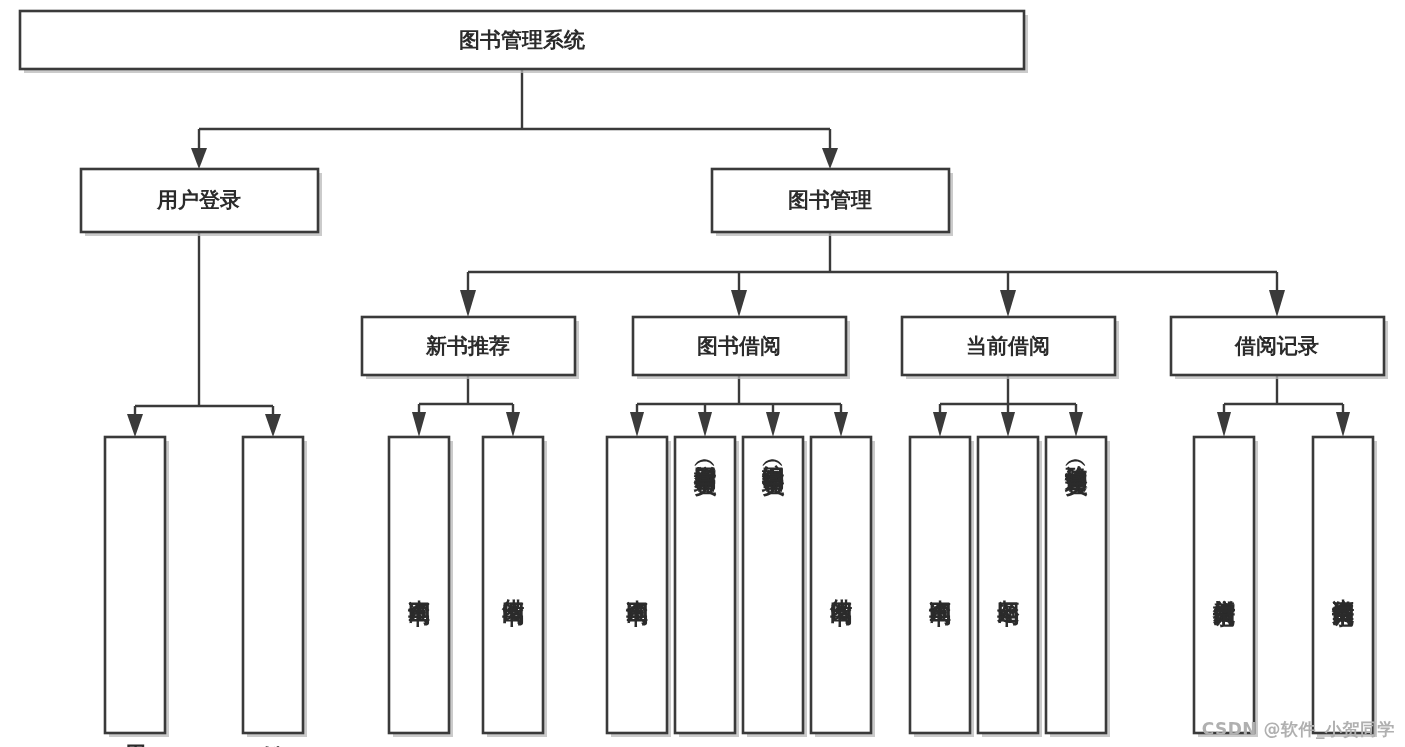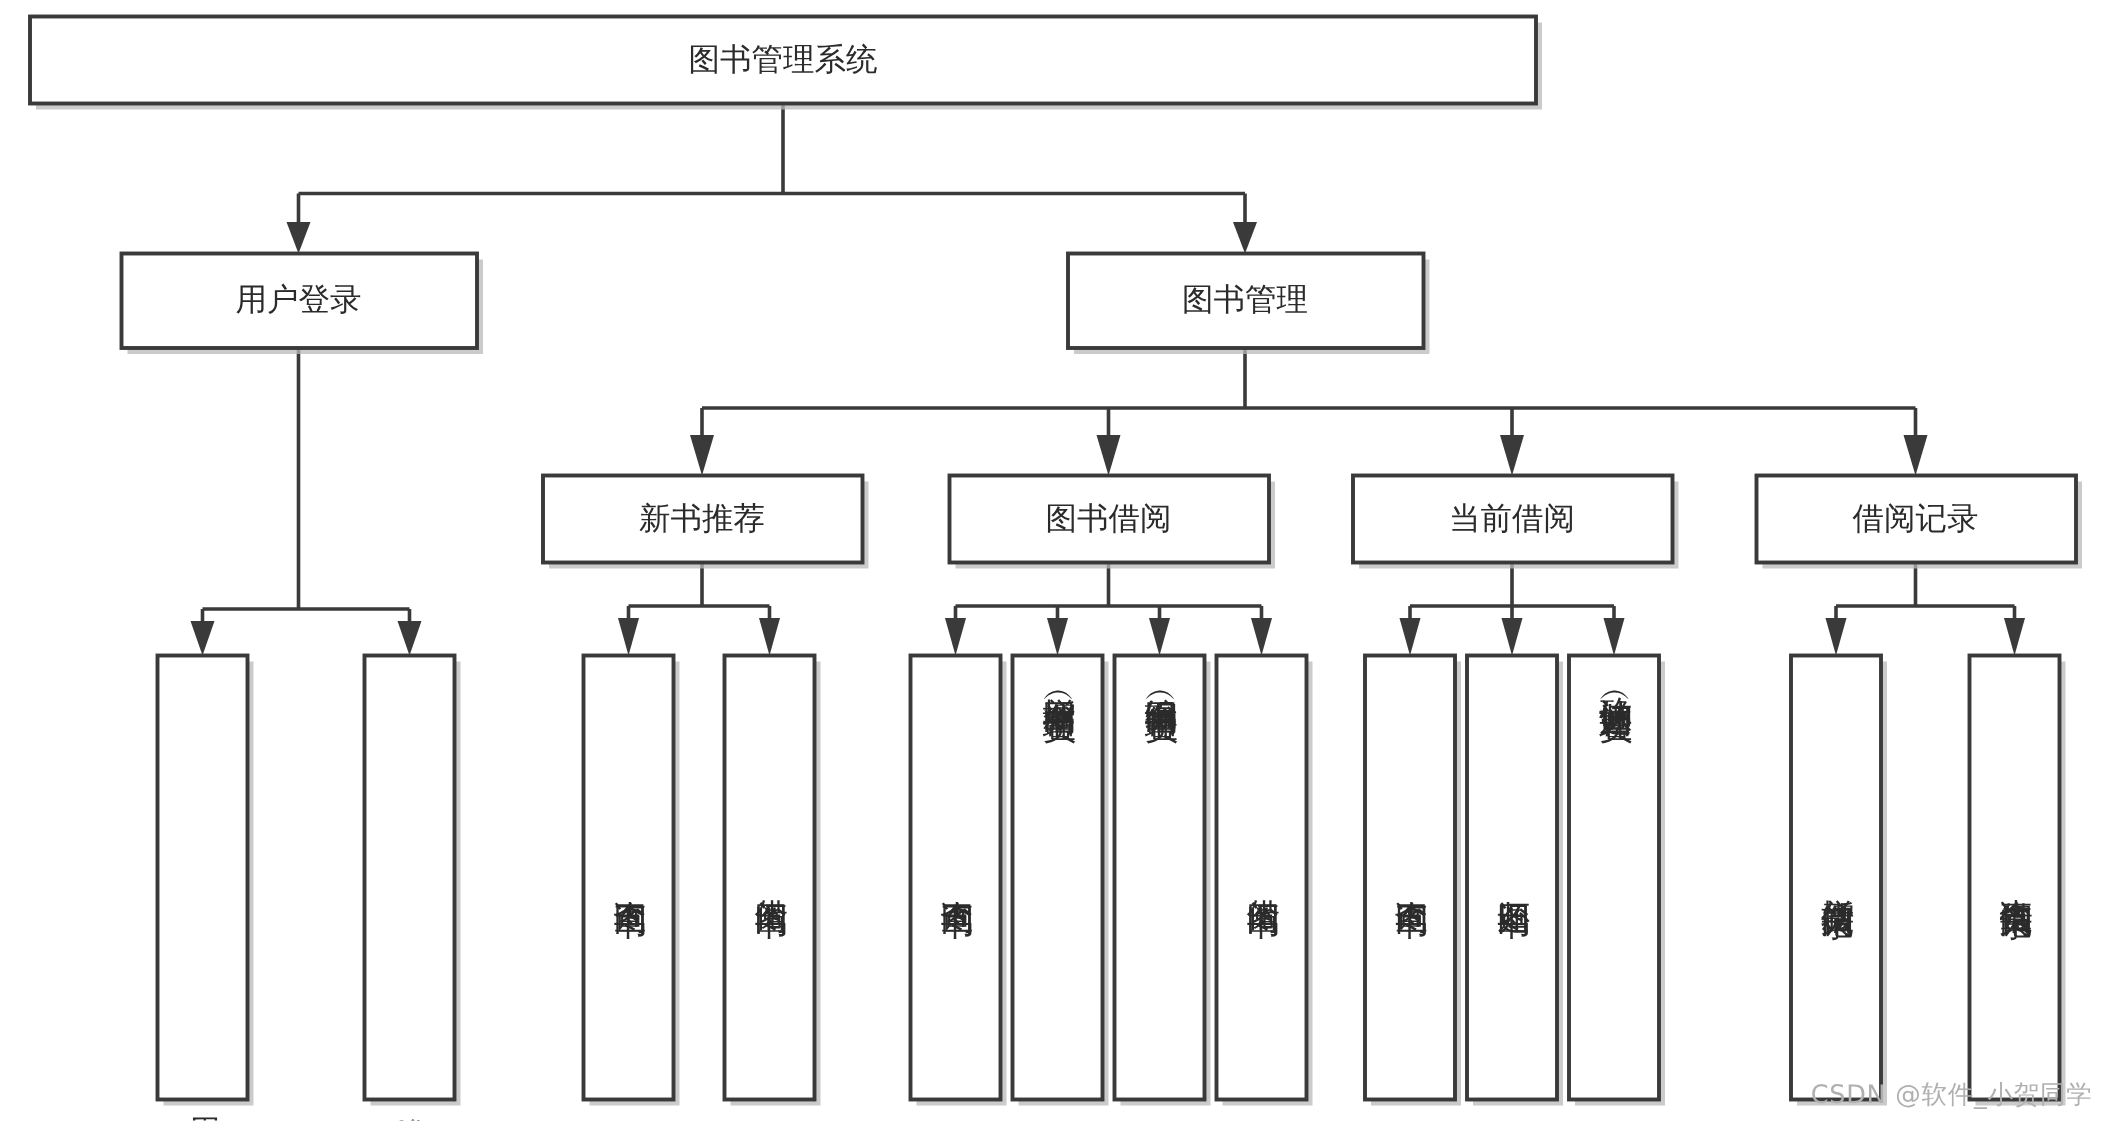--- a/index.html
+++ b/index.html
@@ -13,20 +13,21 @@
     height: 747px;
     position: relative;
     overflow: hidden;
     font-family: "DejaVu Sans", "Liberation Sans", sans-serif;
   }
   #diagram-root {
     position: absolute;
     left: 0; top: 0;
     width: 1405px;
     height: 747px;
+    font-weight: bold;
   }
   svg.diagram {
     display: block;
     width: 1405px;
     height: 747px;
   }
   .node-box {
     fill: #ffffff;
     stroke: #3a3a3a;
     stroke-width: 2.6;

